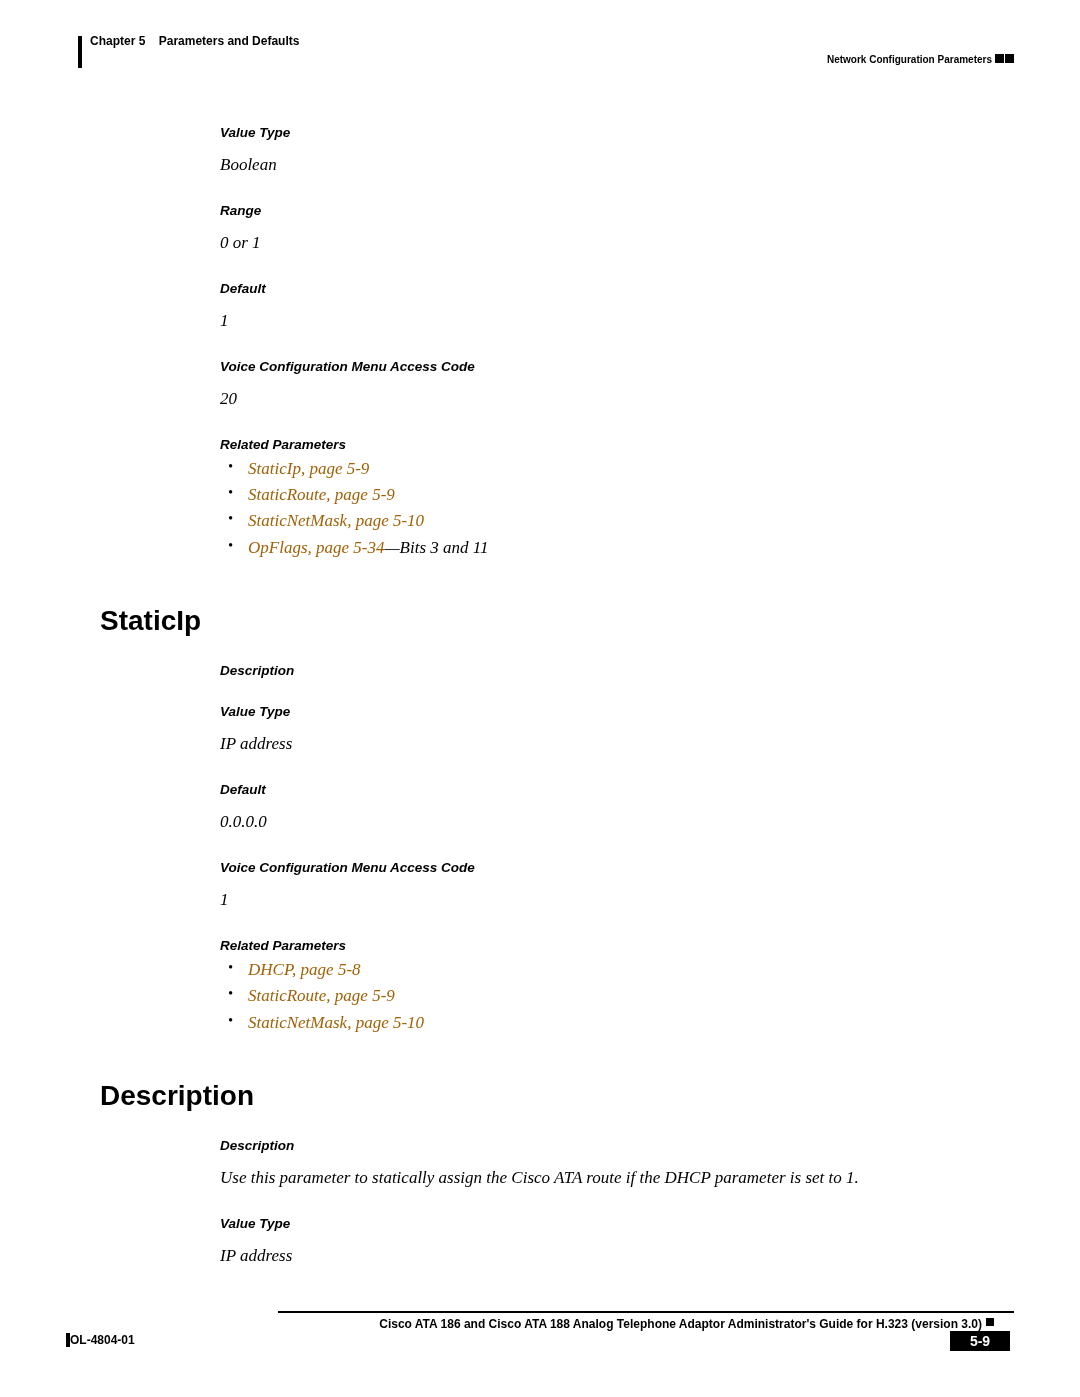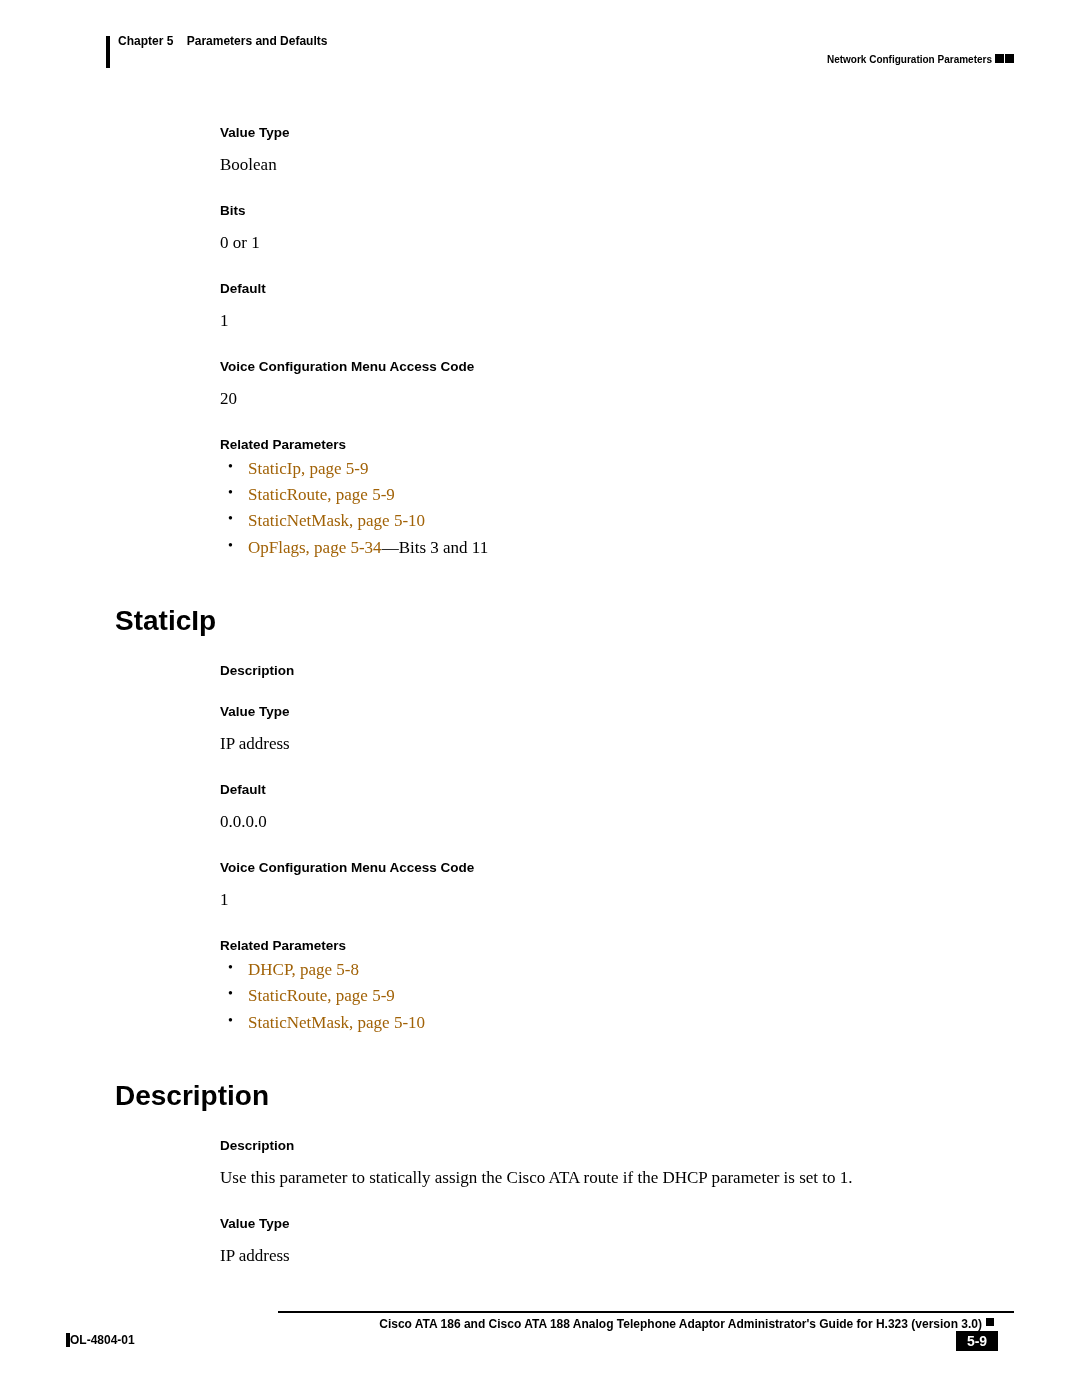--- a/index.html
+++ b/index.html
@@ -15,21 +15,20 @@
     height: 1397px;
     position: relative;
     box-sizing: border-box;
   }
   .header {
     position: absolute;
     top: 32px;
     left: 78px;
     right: 66px;
     height: 36px;
-    margin-left: 28px;
   }
   .header-bar {
     position: absolute;
     left: 0;
     top: 4px;
     width: 4px;
     height: 32px;
     background: #000;
   }
   .header-chapter {
@@ -59,20 +58,21 @@
   .header-sq2 { right: 0; }
 
   .content {
     position: absolute;
     left: 100px;
     top: 125px;
     right: 70px;
   }
   .col-indent {
     margin-left: 120px;
+    font-style: italic;
   }
   .label {
     font-family: Arial, Helvetica, sans-serif;
     font-weight: bold;
     font-size: 13.5px;
     margin-top: 26px;
     margin-bottom: 4px;
   }
   .body-text {
     font-family: "Times New Roman", Times, serif;
@@ -102,21 +102,21 @@
   }
   .link {
     color: #a16207;
   }
   .h2 {
     font-family: Arial, Helvetica, sans-serif;
     font-weight: bold;
     font-size: 28px;
     margin-top: 44px;
     margin-bottom: 6px;
-    margin-left: 15px;
+    margin-left: 0;
   }
 
   .footer {
     position: absolute;
     left: 66px;
     right: 66px;
     bottom: 28px;
     height: 60px;
   }
   .footer-rule {
@@ -155,23 +155,23 @@
   .footer-doc {
     position: absolute;
     left: 4px;
     top: 24px;
     font-family: Arial, Helvetica, sans-serif;
     font-weight: bold;
     font-size: 12px;
   }
   .footer-pagebox {
     position: absolute;
-    right: 16px;
+    right: 4px;
     top: 22px;
-    width: 42px;
+    width: 60px;
     height: 20px;
     background: #000;
     color: #fff;
     font-family: Arial, Helvetica, sans-serif;
     font-weight: bold;
     font-size: 14px;
     text-align: center;
     line-height: 20px;
   }
 </style>
@@ -189,21 +189,21 @@
     <div class="header-sq1"></div>
     <div class="header-sq2"></div>
   </div>
 
   <div class="content">
 
     <div class="col-indent">
       <div class="label" style="margin-top:0">Value Type</div>
       <div class="body-text">Boolean</div>
 
-      <div class="label">Bits</div>
+      <div class="label">Range</div>
       <div class="body-text">0 or 1</div>
 
       <div class="label">Default</div>
       <div class="body-text">1</div>
 
       <div class="label">Voice Configuration Menu Access Code</div>
       <div class="body-text">20</div>
 
       <div class="label">Related Parameters</div>
       <ul class="related">

